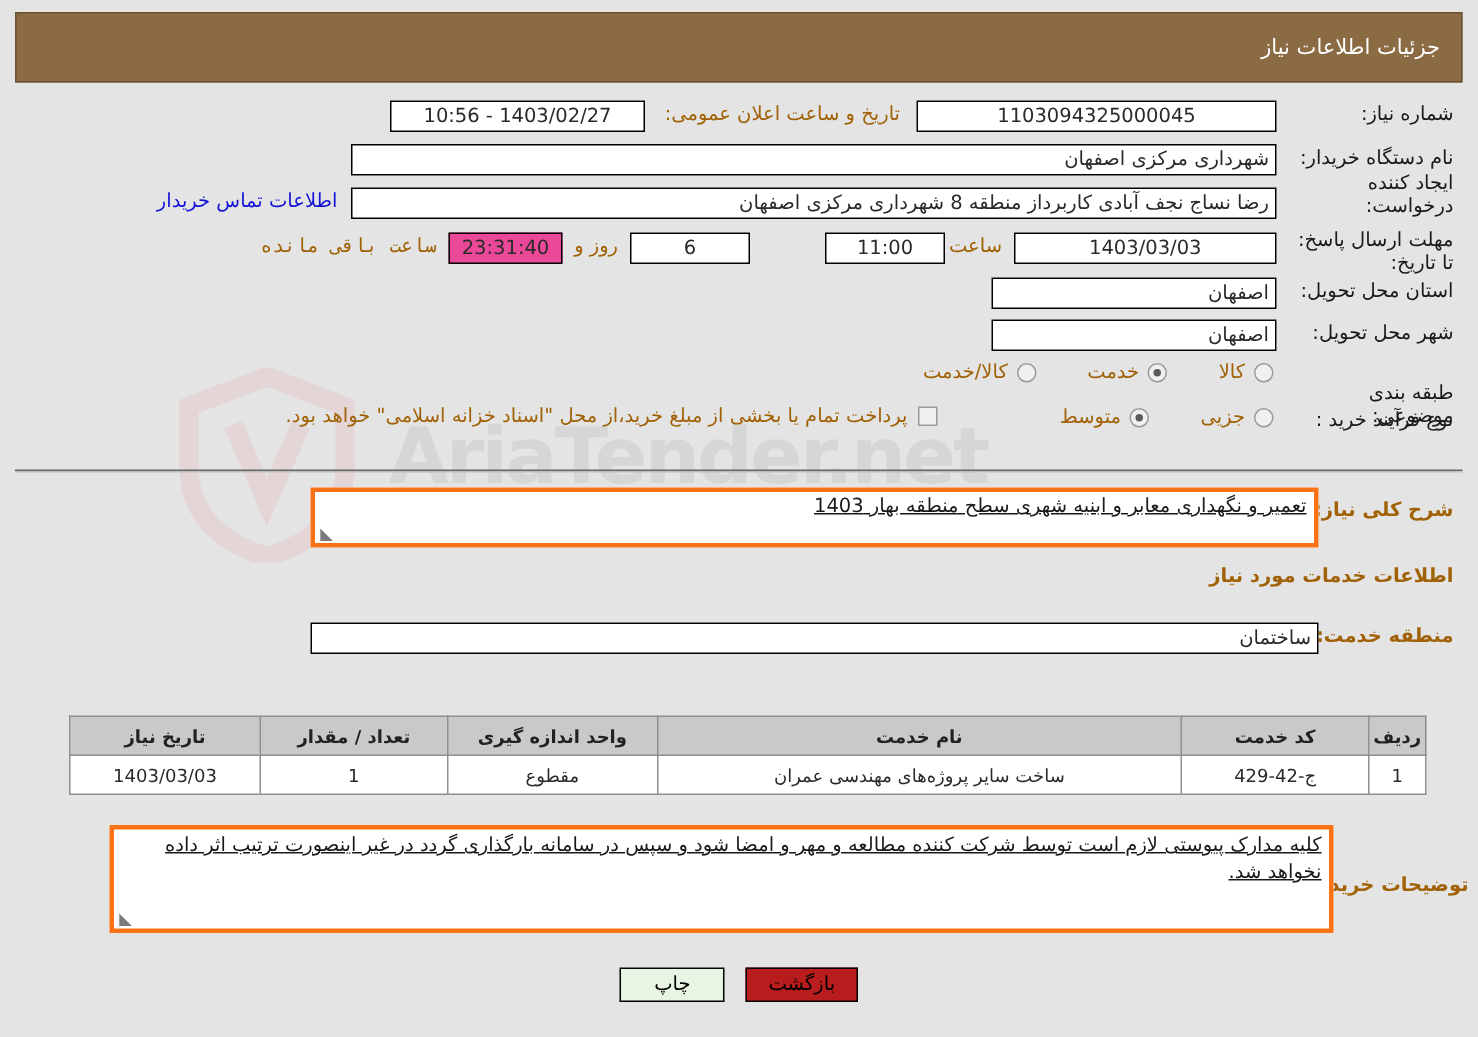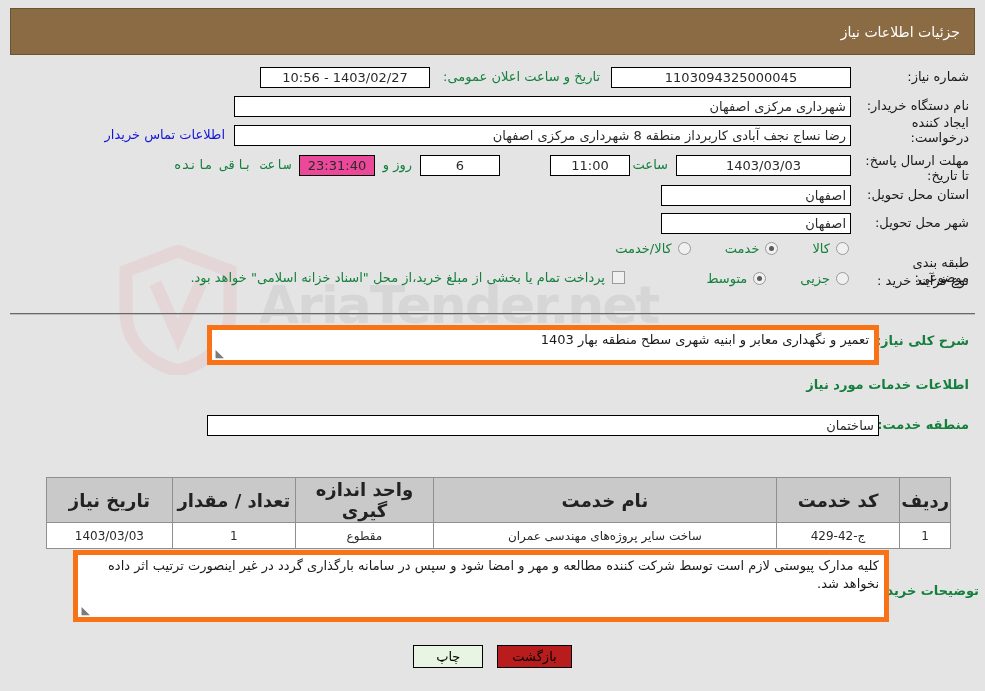--- a/index.html
+++ b/index.html
@@ -80,50 +80,51 @@
     color: #2a2a2a;
     overflow: hidden;
     white-space: nowrap;
     display: block;
   }
   .fld.c { text-align: center; }
   .fld.r { text-align: right; }
   .fld.cream { background: #ec4899; }
   .lbl {
     font-size: 13px;
-    color: #15803d;
+    color: #a16207;
     white-space: nowrap;
   }
   .lbl.bold { font-weight: bold; }
 
   
   .panel-top {
     position: relative;
     border-bottom: 2px groove #bdbdbd;
     height: 250px;
   }
 
   .row { position: absolute; display: flex; align-items: center; }
 
   
   .rlabel { position: absolute; right: 6px; text-align: right; width: 112px; }
   .rlabel2 { position: absolute; right: 6px; text-align: right; width: 112px; line-height: 15px; }
 
   
   .mid { position: relative; height: 120px; }
   .ta {
-    border: 5px solid #f97316;
+    border: 3px solid #f97316;
     background: #ffffff;
     width: 672px;
     height: 40px;
     padding: 2px 5px;
     font-size: 13px;
     text-align: right;
     position: relative;
     overflow: hidden;
+    text-decoration: underline;
   }
   .ta .resize {
     position: absolute;
     left: 2px; bottom: 1px;
     width: 10px; height: 10px;
     color: #7b7b7b;
     font-size: 11px;
     line-height: 10px;
   }
 
@@ -132,21 +133,21 @@
     border-collapse: collapse;
     width: 905px;
     font-size: 12px;
   }
   table.grid th {
     background: #c9c9c9;
     border: 1px solid #8f8f8f;
     height: 26px;
     font-weight: bold;
     color: #222;
-    font-size: 18px;
+    font-size: 12px;
   }
   table.grid td {
     background: #ffffff;
     border: 1px solid #8f8f8f;
     height: 26px;
     text-align: center;
     color: #2a2a2a;
     font-size: 12px;
   }
 

